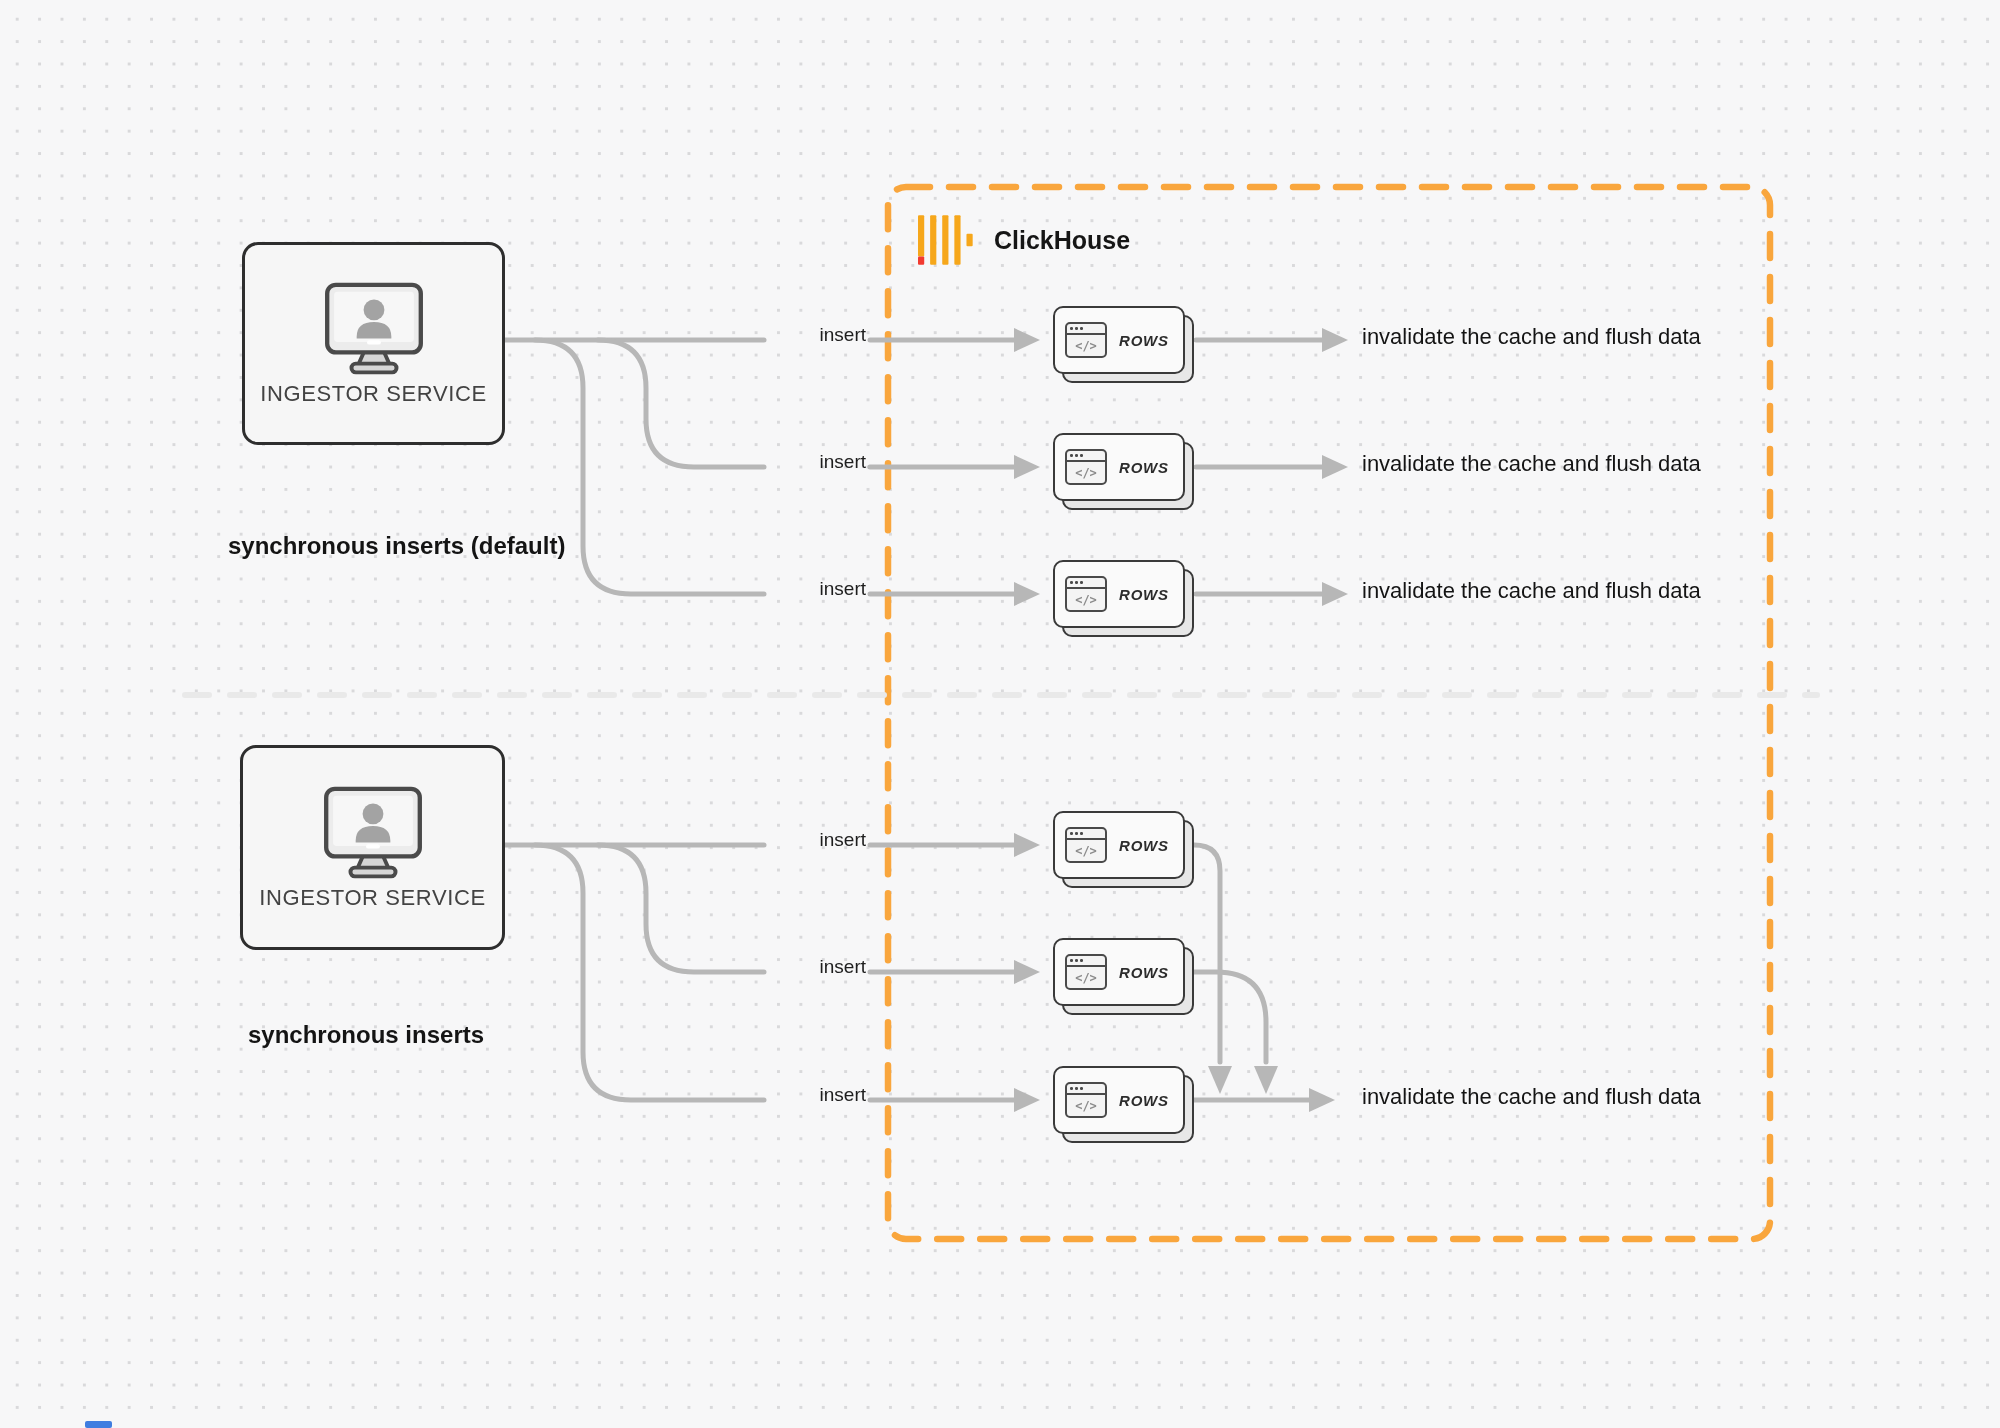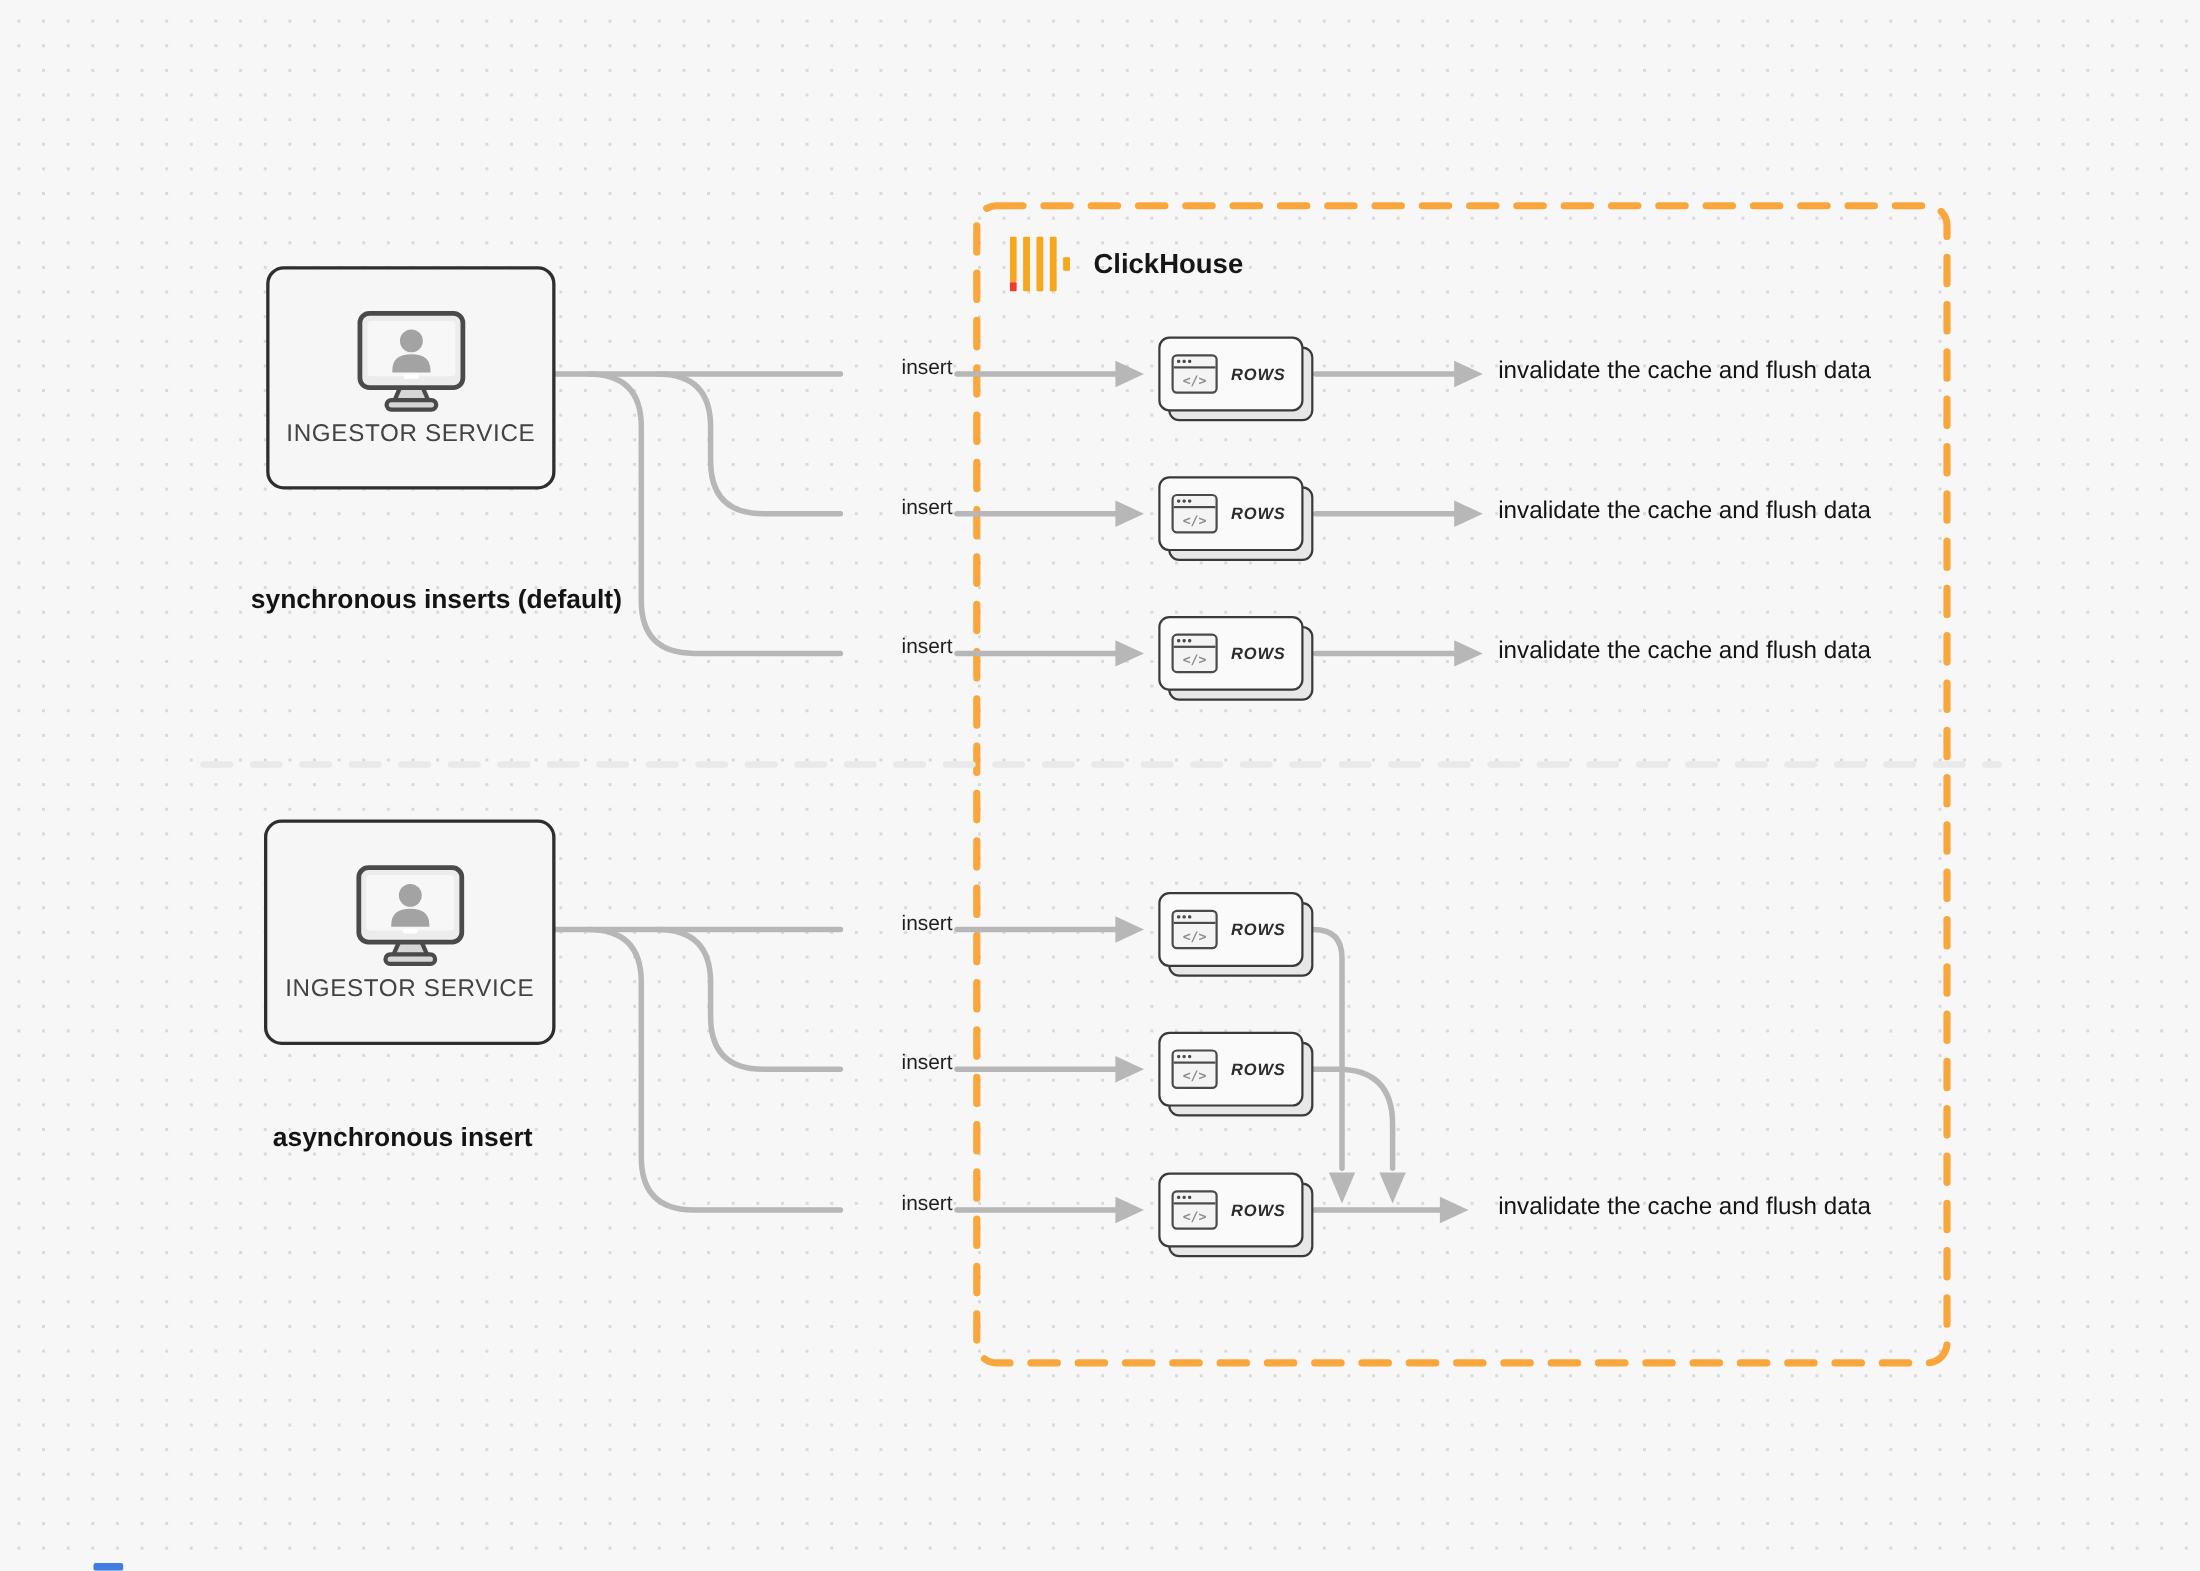--- a/index.html
+++ b/index.html
@@ -181,21 +181,21 @@
       <path d="M49 80 h22 l7 16 h-36 z" fill="#d6d6d6" stroke="#4a4a4a" stroke-width="4.5" stroke-linejoin="round"></path>
       <rect x="34" y="95" width="52" height="10" rx="5" fill="#d6d6d6" stroke="#4a4a4a" stroke-width="4.5"></rect>
       <rect x="6" y="4" width="108" height="78" rx="10" fill="#ececec" stroke="#4a4a4a" stroke-width="5"></rect>
       <rect x="14" y="12" width="92" height="58" rx="4" fill="#f7f7f7"></rect>
       <circle cx="60" cy="33" r="12" fill="#a3a3a3"></circle>
       <path d="M40 64 Q40 47 60 47 Q80 47 80 64 L80 66 H40 Z" fill="#a3a3a3"></path>
       <rect x="52" y="68" width="16" height="5" rx="2.5" fill="#ffffff"></rect>
     </svg>
     <span class="service-label">INGESTOR SERVICE</span>
   </div>
-  <div class="caption" style="left:248px;top:1021px;">asynchronous insert</div>
+  <div class="caption" style="left:248px;top:1021px;">synchronous inserts</div>
 
   <div class="insert-label" style="left:770px;top:829px;">insert</div>
   <div class="insert-label" style="left:770px;top:956px;">insert</div>
   <div class="insert-label" style="left:770px;top:1084px;">insert</div>
 
   <div class="rows-card" style="left:1053px;top:811px;">
     <div class="card-back"></div>
     <div class="card-face">
       <div class="win-icon">
         <div class="win-bar">

